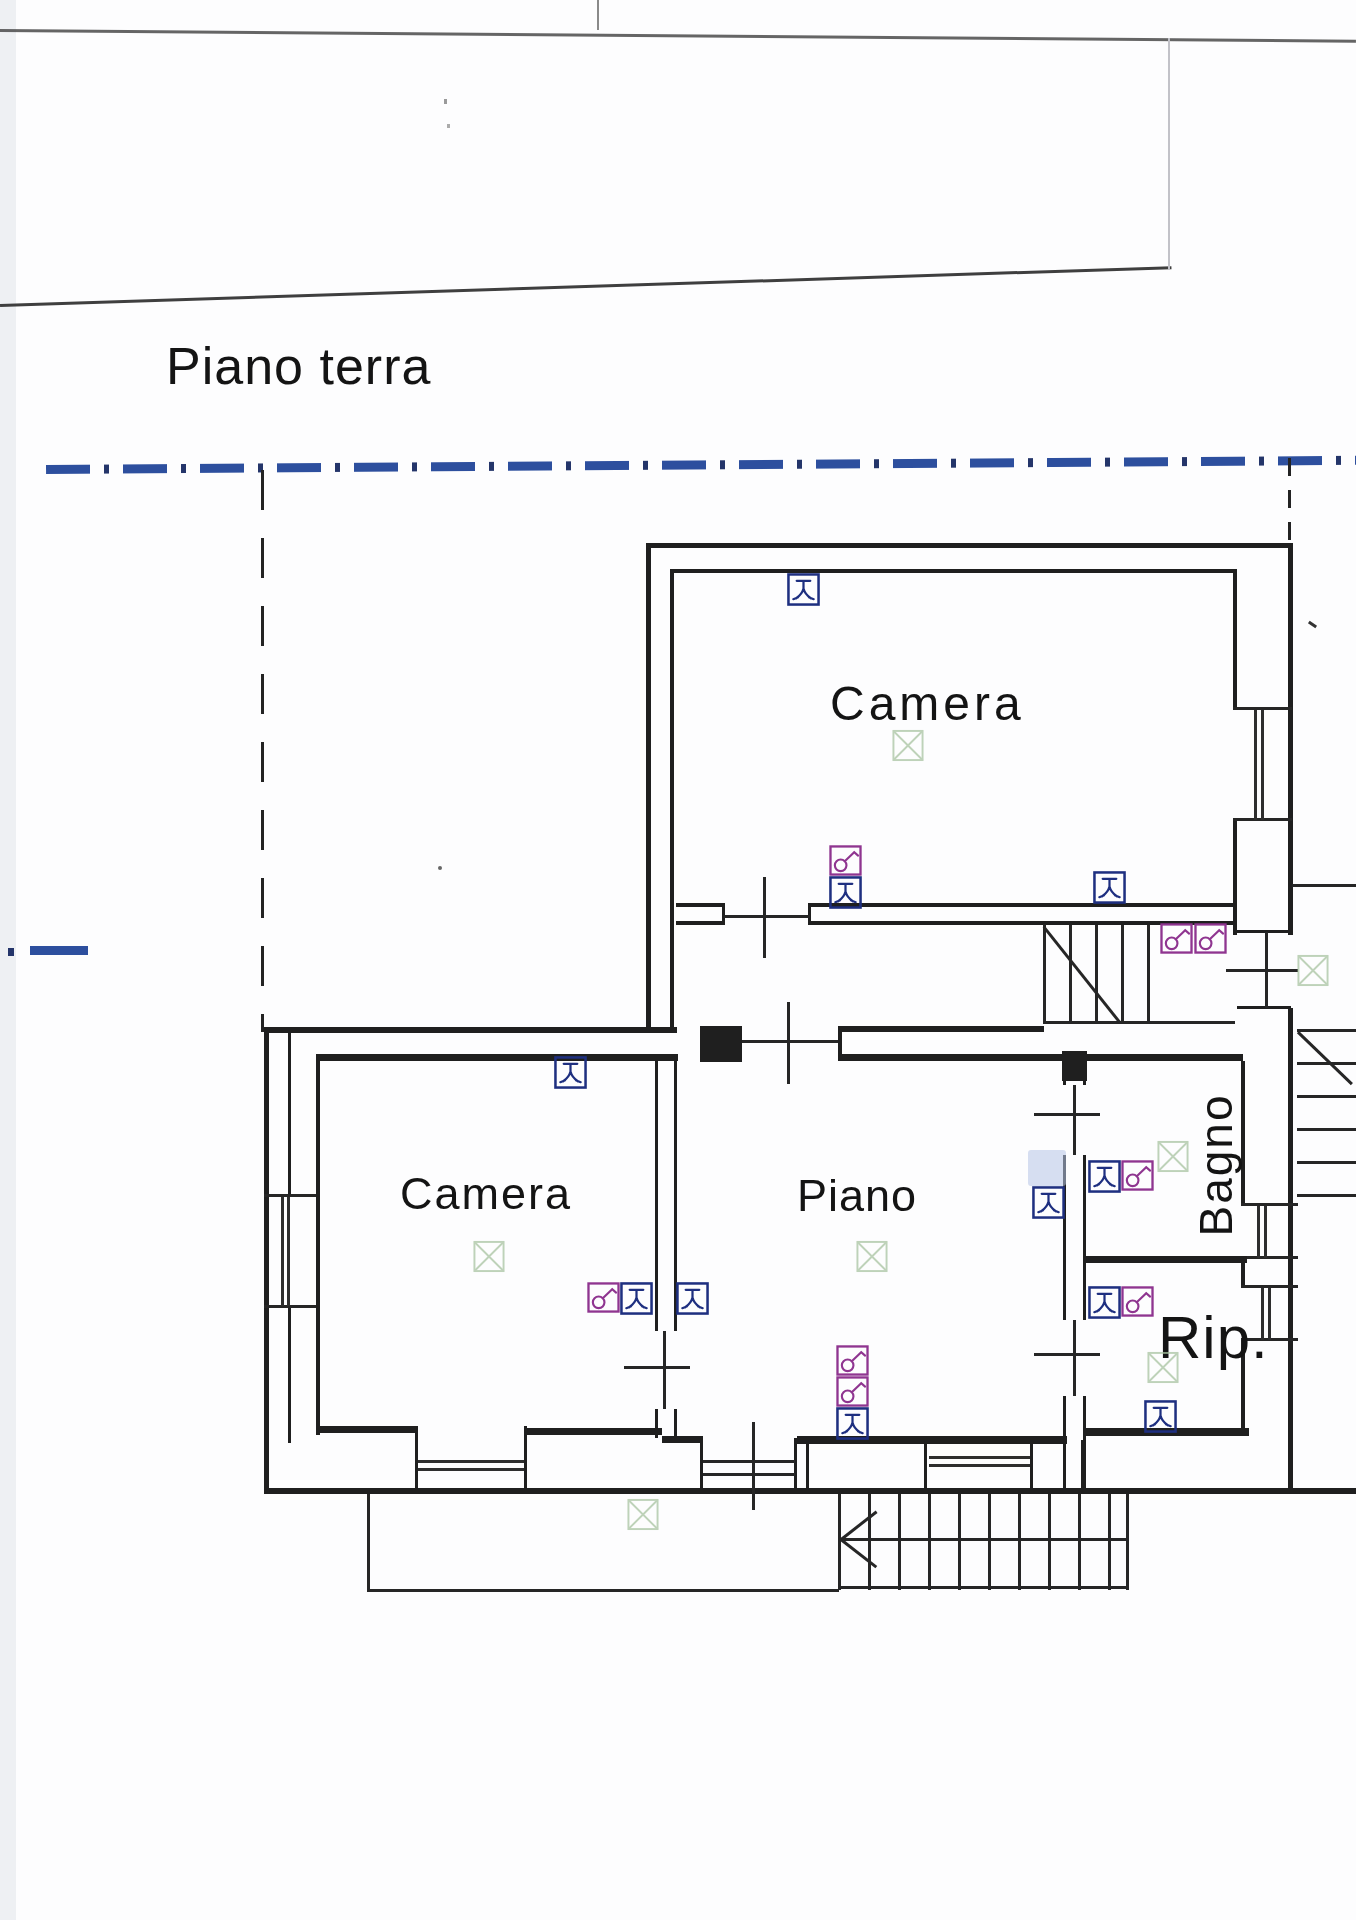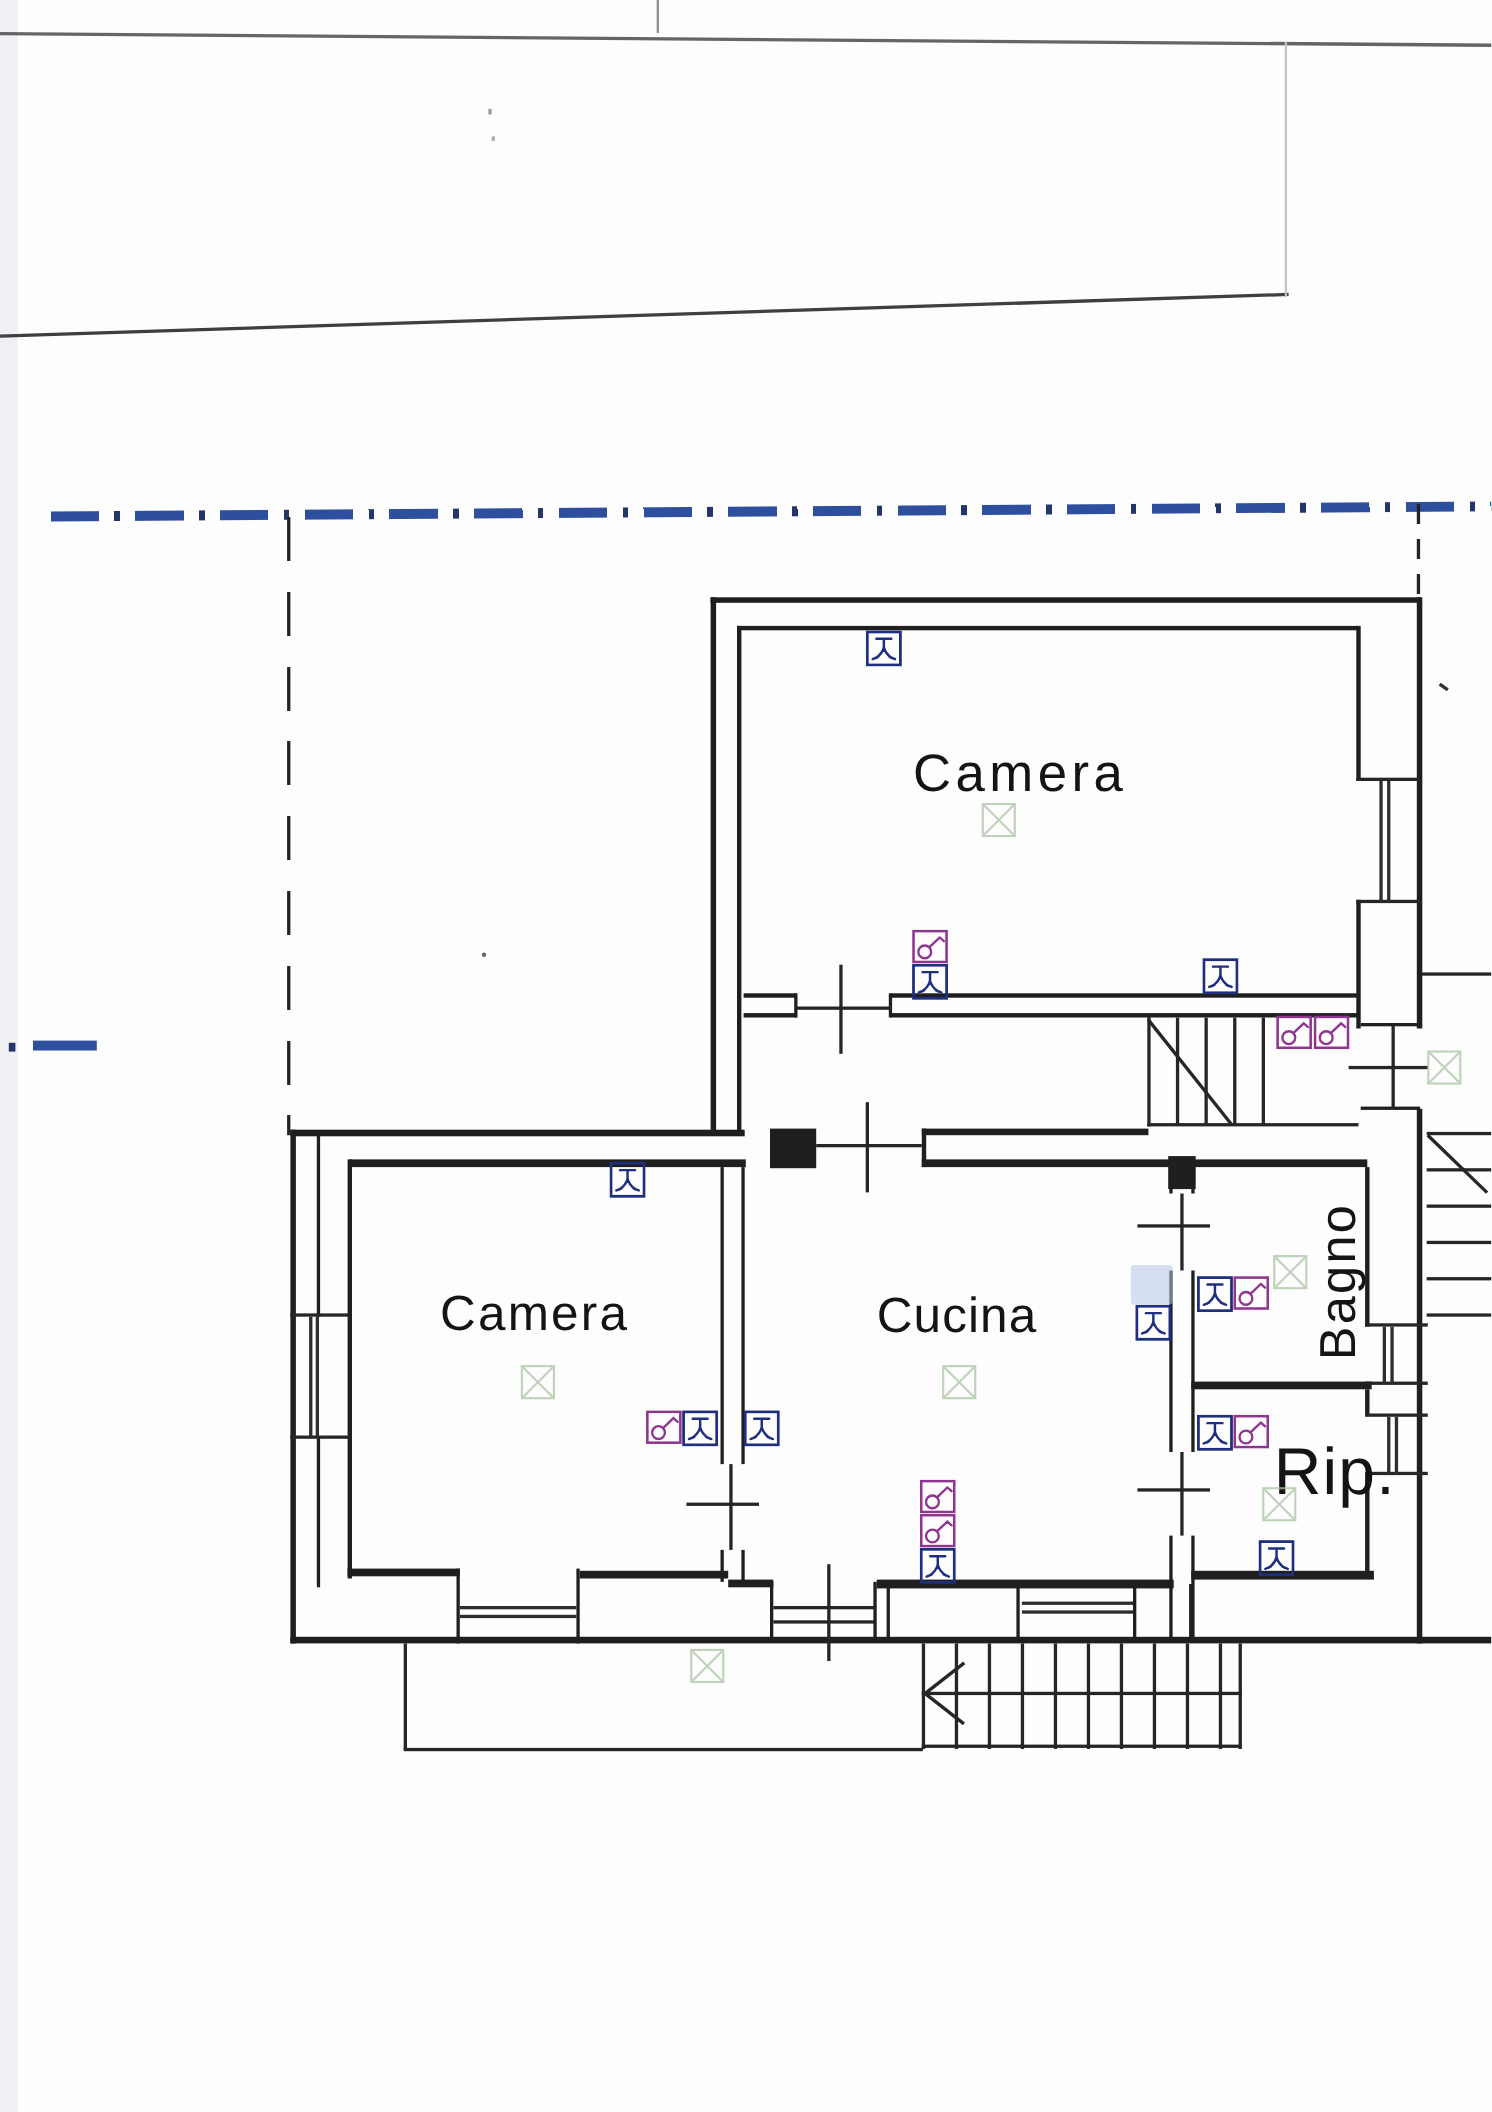--- a/index.html
+++ b/index.html
@@ -26,20 +26,21 @@
   <div class="artifact" style="left:0;top:0;width:16px;height:1920px;background:#eef0f3;"></div>
   <div class="artifact" style="left:0;top:29px;width:1356px;height:3px;background:#4a4a4a;opacity:.85;transform:rotate(.45deg);transform-origin:0 0;"></div>
   <div class="artifact" style="left:0;top:304px;width:1172px;height:2.5px;background:#3f3f3f;transform:rotate(-1.85deg);transform-origin:0 0;"></div>
   <div class="artifact" style="left:1168px;top:38px;width:2px;height:232px;background:#c2c2c8;"></div>
   <div class="artifact" style="left:597px;top:0;width:2px;height:30px;background:#8a8a8a;"></div>
   <div class="artifact" style="left:444px;top:99px;width:3px;height:5px;background:#9a9a9a;"></div>
   <div class="artifact" style="left:447px;top:124px;width:3px;height:4px;background:#ababab;"></div>
   <div class="artifact" style="left:438px;top:866px;width:4px;height:4px;border-radius:2px;background:#666;"></div>
   <div class="artifact" style="left:1308px;top:623px;width:9px;height:3px;background:#333;transform:rotate(35deg);"></div>
 
+  <div class="lbl" style="left:166px;top:336px;font-size:52px;letter-spacing:1px;">Piano terra</div>
 
   <div class="bdash" style="left:46px;top:465px;width:1310px;height:9px;transform:rotate(-0.4deg);transform-origin:0 0;"></div>
   <div class="artifact" style="left:8px;top:948px;width:6px;height:8px;background:#24356a;"></div>
   <div class="artifact" style="left:30px;top:946px;width:58px;height:9px;background:#2d4f9e;"></div>
   <div class="vdash1" style="left:261px;top:470px;width:2.5px;height:562px;"></div>
   <div class="vdash2" style="left:1288px;top:458px;width:2.5px;height:88px;"></div>
 
   <i class="w" style="left:646px;top:543px;width:646px;height:5px;"></i>
   <i class="w" style="left:670px;top:569px;width:565px;height:4px;"></i>
   <i class="w" style="left:646px;top:543px;width:5px;height:489px;"></i>
@@ -169,21 +170,21 @@
   <i class="ln" style="left:1297px;top:1029px;width:59px;height:3px;"></i>
   <i class="ln" style="left:1297px;top:1062px;width:59px;height:2.5px;"></i>
   <i class="ln" style="left:1297px;top:1095px;width:59px;height:2.5px;"></i>
   <i class="ln" style="left:1297px;top:1128px;width:59px;height:2.5px;"></i>
   <i class="ln" style="left:1297px;top:1161px;width:59px;height:2.5px;"></i>
   <i class="ln" style="left:1297px;top:1194px;width:59px;height:3px;"></i>
   <i class="ln" style="left:1299px;top:1031px;width:75px;height:2.5px;transform:rotate(44deg);transform-origin:0 0;"></i>
 
   <div class="lbl" style="left:830px;top:676px;font-size:48px;letter-spacing:4px;">Camera</div>
   <div class="lbl" style="left:400px;top:1168px;font-size:45px;letter-spacing:2px;">Camera</div>
-  <div class="lbl" style="left:797px;top:1170px;font-size:45px;letter-spacing:1px;">Cucina</div>
+  <div class="lbl" style="left:797px;top:1170px;font-size:45px;letter-spacing:1px;">Piano</div>
   <div class="lbl" style="left:1132px;top:1142px;width:160px;height:46px;font-size:46px;letter-spacing:2px;text-align:center;transform:rotate(-90deg);">Bagno</div>
   <div class="lbl" style="left:1158px;top:1303px;font-size:60px;letter-spacing:1px;">Rip.</div>
 
   <div id="fixtures">
       <div class="fx" style="left: 787px; top: 573px;"><svg width="33" height="33" viewBox="0 0 34 34">
     <rect x="1.5" y="1.5" width="31" height="31" fill="none" stroke="#1e2f80" stroke-width="2.6"></rect>
     <path d="M10 8 H24 M17 8 V16 M17 16 Q15.5 22 9.5 26 M17 16 Q18.5 22 24.5 26 M6.5 27 L11.5 25 M27.5 27 L22.5 25" fill="none" stroke="#1e2f80" stroke-width="2.3" stroke-linecap="round"></path>
         </svg></div>
       <div class="fx" style="left: 1093px; top: 871px;"><svg width="33" height="33" viewBox="0 0 34 34">
     <rect x="1.5" y="1.5" width="31" height="31" fill="none" stroke="#1e2f80" stroke-width="2.6"></rect>

